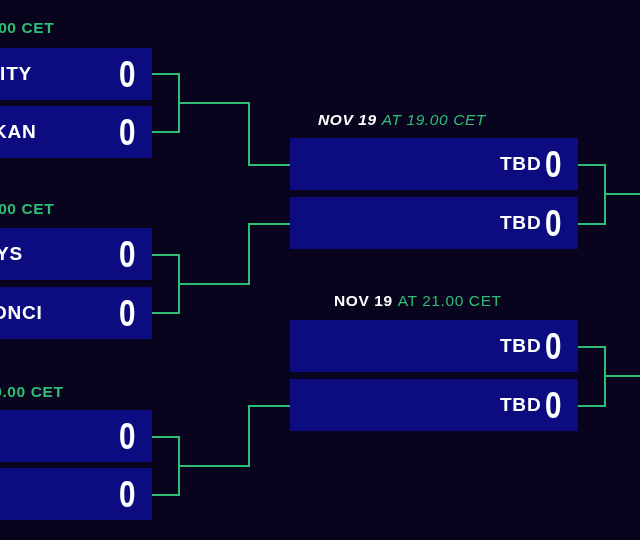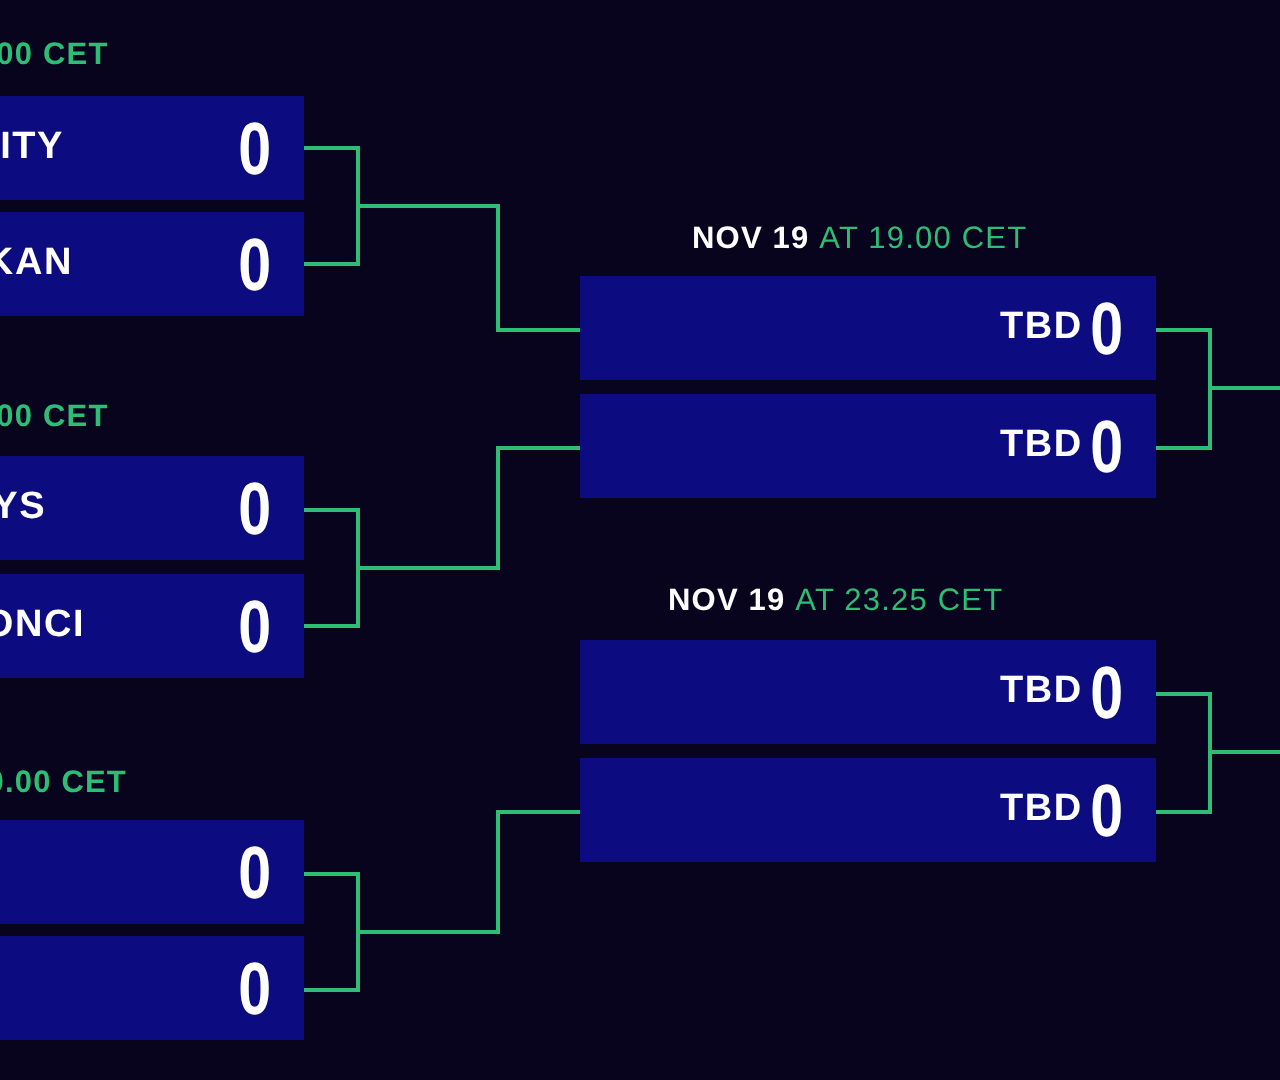--- a/index.html
+++ b/index.html
@@ -139,36 +139,36 @@
       <span class="team-name"></span>
       <span class="team-score">0</span>
     </div>
     <div class="team-row" style="top:468px;">
       <span class="team-name"></span>
       <span class="team-score">0</span>
     </div>
   </div>
 
   <div class="match-group col2" style="left:290px; top:0px; width:288px;">
-    <div class="match-time" style="left:56px; top:111px;">
+    <div class="match-time" style="left:28px; top:111px;font-style:italic;">
       <span class="date-part">NOV 19</span><span>&nbsp;</span><span class="time-part">AT 19.00 CET</span>
     </div>
     <div class="team-row" style="top:138px;">
       <span class="team-name">TBD</span>
       <span class="team-score">0</span>
     </div>
     <div class="team-row" style="top:197px;">
       <span class="team-name">TBD</span>
       <span class="team-score">0</span>
     </div>
   </div>
 
   <div class="match-group col2" style="left:290px; top:0px; width:288px;">
     <div class="match-time" style="left:44px; top:292px;">
-      <span class="date-part">NOV 19</span><span>&nbsp;</span><span class="time-part">AT 23.25 CET</span>
+      <span class="date-part">NOV 19</span><span>&nbsp;</span><span class="time-part">AT 21.00 CET</span>
     </div>
     <div class="team-row" style="top:320px;">
       <span class="team-name">TBD</span>
       <span class="team-score">0</span>
     </div>
     <div class="team-row" style="top:379px;">
       <span class="team-name">TBD</span>
       <span class="team-score">0</span>
     </div>
   </div>

